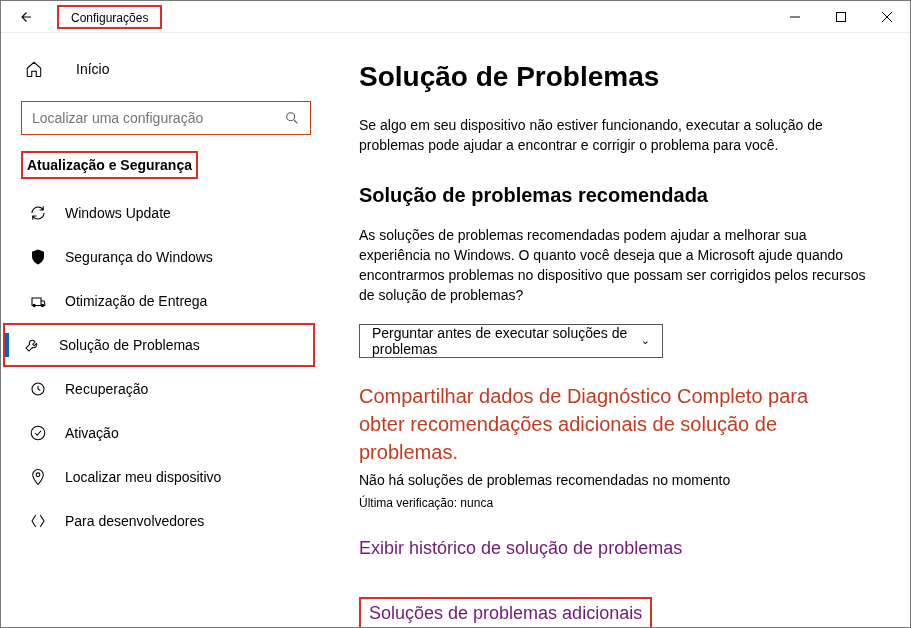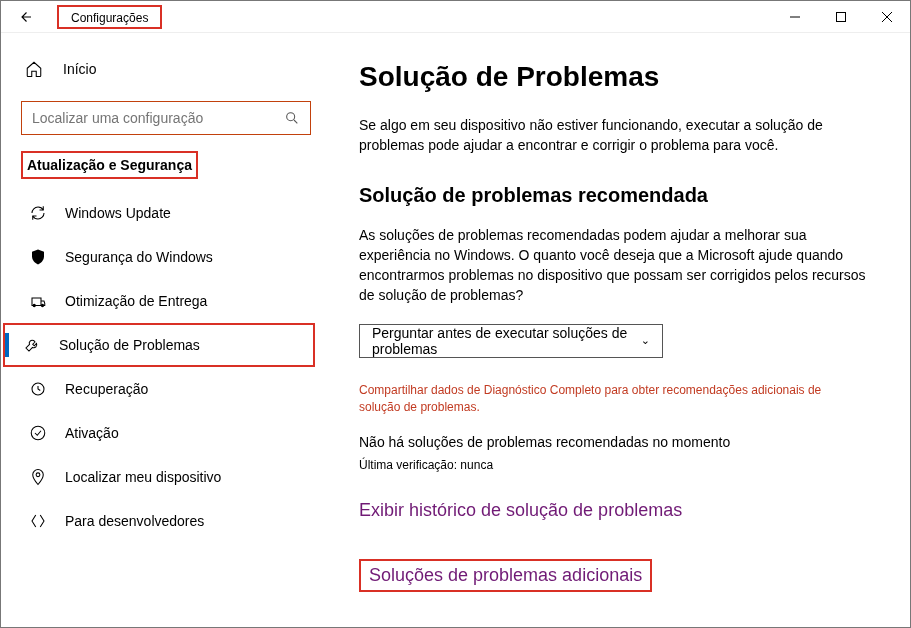--- a/index.html
+++ b/index.html
@@ -7,39 +7,39 @@
   .window { width: 911px; height: 628px; border: 1px solid #777; position: relative; display: flex; flex-direction: column; }
   .titlebar { height: 32px; display: flex; align-items: center; border-bottom: 1px solid #eee; }
   .titlebar-back { width: 48px; height: 32px; display: flex; align-items: center; justify-content: center; font-size: 16px; }
   .titlebar-title { font-size: 12px; padding: 2px 4px; }
   .highlight-box { border: 2px solid #d93025; }
   .titlebar-title-wrap { border: 2px solid #d93025; padding: 2px 8px; margin-left: 8px; }
   .titlebar-controls { margin-left: auto; display: flex; }
   .titlebar-btn { width: 46px; height: 32px; display: flex; align-items: center; justify-content: center; font-size: 14px; }
   .content { flex: 1; display: flex; overflow: hidden; }
   .sidebar { width: 330px; padding: 16px 0 0 0; overflow-y: auto; }
-  .home-row { display: flex; align-items: center; height: 40px; padding: 0 24px; gap: 20px; }
+  .home-row { display: flex; align-items: center; height: 40px; padding: 0 24px; gap: 33px; }
   .home-icon { width: 18px; height: 18px; display: flex; align-items: center; justify-content: center; }
   .search-box { margin: 12px 20px 16px 20px; display: flex; align-items: center; height: 34px; border: 1px solid #c2410c; padding: 0 10px; }
   .search-input { flex: 1; border: none; outline: none; font-size: 14px; background: transparent; }
   .search-icon { width: 16px; height: 16px; }
   .category-header { margin: 0 20px 12px 20px; padding: 4px 4px; font-weight: 600; font-size: 14px; display: inline-block; }
   .nav-list { list-style: none; }
   .nav-item { display: flex; align-items: center; height: 44px; padding: 0 28px; gap: 18px; position: relative; }
   .nav-item.selected::before { content: ""; position: absolute; left: 0; top: 8px; bottom: 8px; width: 4px; background: #0067c0; }
   .nav-item-wrap.highlight { border: 2px solid #d93025; margin: 0 16px 0 2px; }
   .nav-item-wrap.highlight .nav-item { padding-left: 18px; height: 40px; }
   .nav-icon { width: 18px; height: 18px; display: flex; align-items: center; justify-content: center; flex-shrink: 0; }
   .main { flex: 1; padding: 28px 40px 0 28px; overflow-y: auto; }
   .main h1 { font-size: 28px; font-weight: 600; margin-bottom: 22px; }
   .main p { font-size: 14px; line-height: 1.45; margin-bottom: 18px; max-width: 520px; }
   .main h2 { font-size: 20px; font-weight: 600; margin-top: 28px; margin-bottom: 18px; }
   .select-box { display: flex; align-items: center; justify-content: space-between; border: 1px solid #555; height: 34px; padding: 0 12px; width: 304px; font-size: 14px; margin-bottom: 24px; }
   .select-chevron { font-size: 11px; }
-  .warning-text { color: #c23b22; font-size: 12px; line-height: 1.4; max-width: 500px; margin-bottom: 19px; }
+  .warning-text { color: #c23b22; font-size: 20px; line-height: 1.4; max-width: 500px; margin-bottom: 6px; }
   .status-text { font-size: 14px; margin-bottom: 8px; }
   .small-text { font-size: 12px; margin-bottom: 28px; }
   .link { color: #701a75; font-size: 18px; margin-bottom: 24px; display: block; }
   .link-highlight { border: 2px solid #d93025; display: inline-block; padding: 4px 8px; margin-top: 14px; }
   svg { display: block; }
 </style>
 </head>
 <body>
 
 <div class="window">

